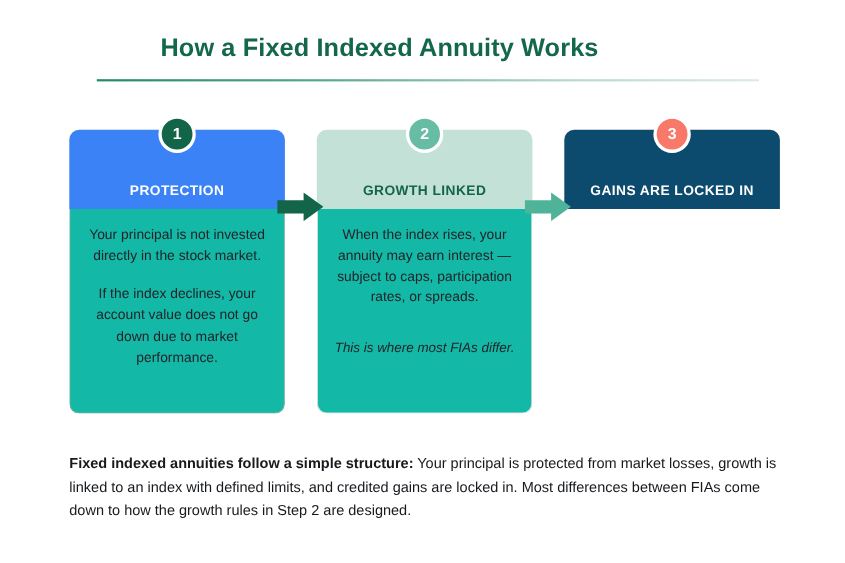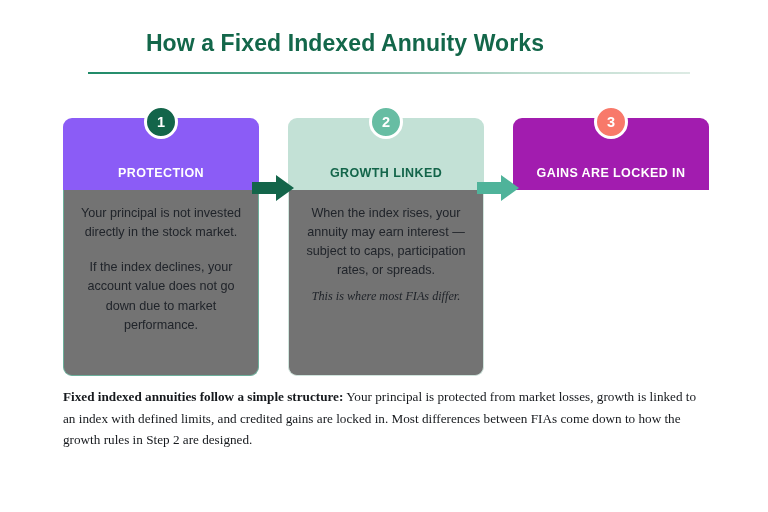--- a/index.html
+++ b/index.html
@@ -73,54 +73,53 @@
     letter-spacing: 0.4px;
     line-height: 1.32;
   }
   .hdr-sub {
     font-size: 10.3px;
     font-weight: normal;
     letter-spacing: 0.3px;
   }
   .card-body {
     flex: 1;
-    background: #737373;
+    background: #14b8a6;
     border-radius: 0 0 9px 9px;
     border-style: solid;
     border-width: 0 1px 1px 1px;
     box-sizing: border-box;
     padding: 14px 12px 10px 12px;
     text-align: center;
   }
   .body-para {
     font-size: 12.6px;
     line-height: 1.52;
     color: #20242a;
   }
   .body-para + .body-para { margin-top: 16px; }
   .body-note {
     font-size: 12.2px;
     font-style: italic;
     color: #20242a;
-    margin-top: 6px;
+    margin-top: 26px;
     line-height: 1.5;
-    font-family: Liberation Serif, serif;
-  }
-
-  
-  .card-1 .card-header { background: #8b5cf6; }
+  }
+
+  
+  .card-1 .card-header { background: #3b82f6; }
   .card-1 .card-header .hdr-line { color: #ffffff; }
   .card-1 .card-body { border-color: #6CAF9B; }
 
   .card-2 .card-header { background: #C3E1D6; }
   .card-2 .card-header .hdr-line { color: #13654A; }
   .card-2 .hdr-sub { color: #6E8E83; }
   .card-2 .card-body { border-color: #CFE4DC; }
 
-  .card-3 .card-header { background: #a21caf; }
+  .card-3 .card-header { background: #0c4a6e; }
   .card-3 .card-header .hdr-line { color: #ffffff; }
   .card-3 .card-body { border-color: #F4A093; }
 
   
   .badge {
     position: absolute;
     top: -13px;
     left: 50%;
     transform: translateX(-50%);
     width: 34px;
@@ -148,26 +147,25 @@
     height: 26px;
     z-index: 6;
   }
   .arrow-1 { left: 252px; }
   .arrow-2 { left: 477px; }
 
   
   .summary {
     position: absolute;
     left: 63px;
-    top: 386px;
+    top: 410px;
     width: 646px;
     font-size: 13.2px;
     line-height: 1.64;
     color: #16191d;
-    font-family: Liberation Serif, serif;
   }
   .summary b { font-weight: bold; }
 </style>
 </head>
 <body>
 
 <div class="title-wrap">
   <div class="page-title">How a Fixed Indexed Annuity Works</div>
 </div>
 <div class="title-rule"></div>

